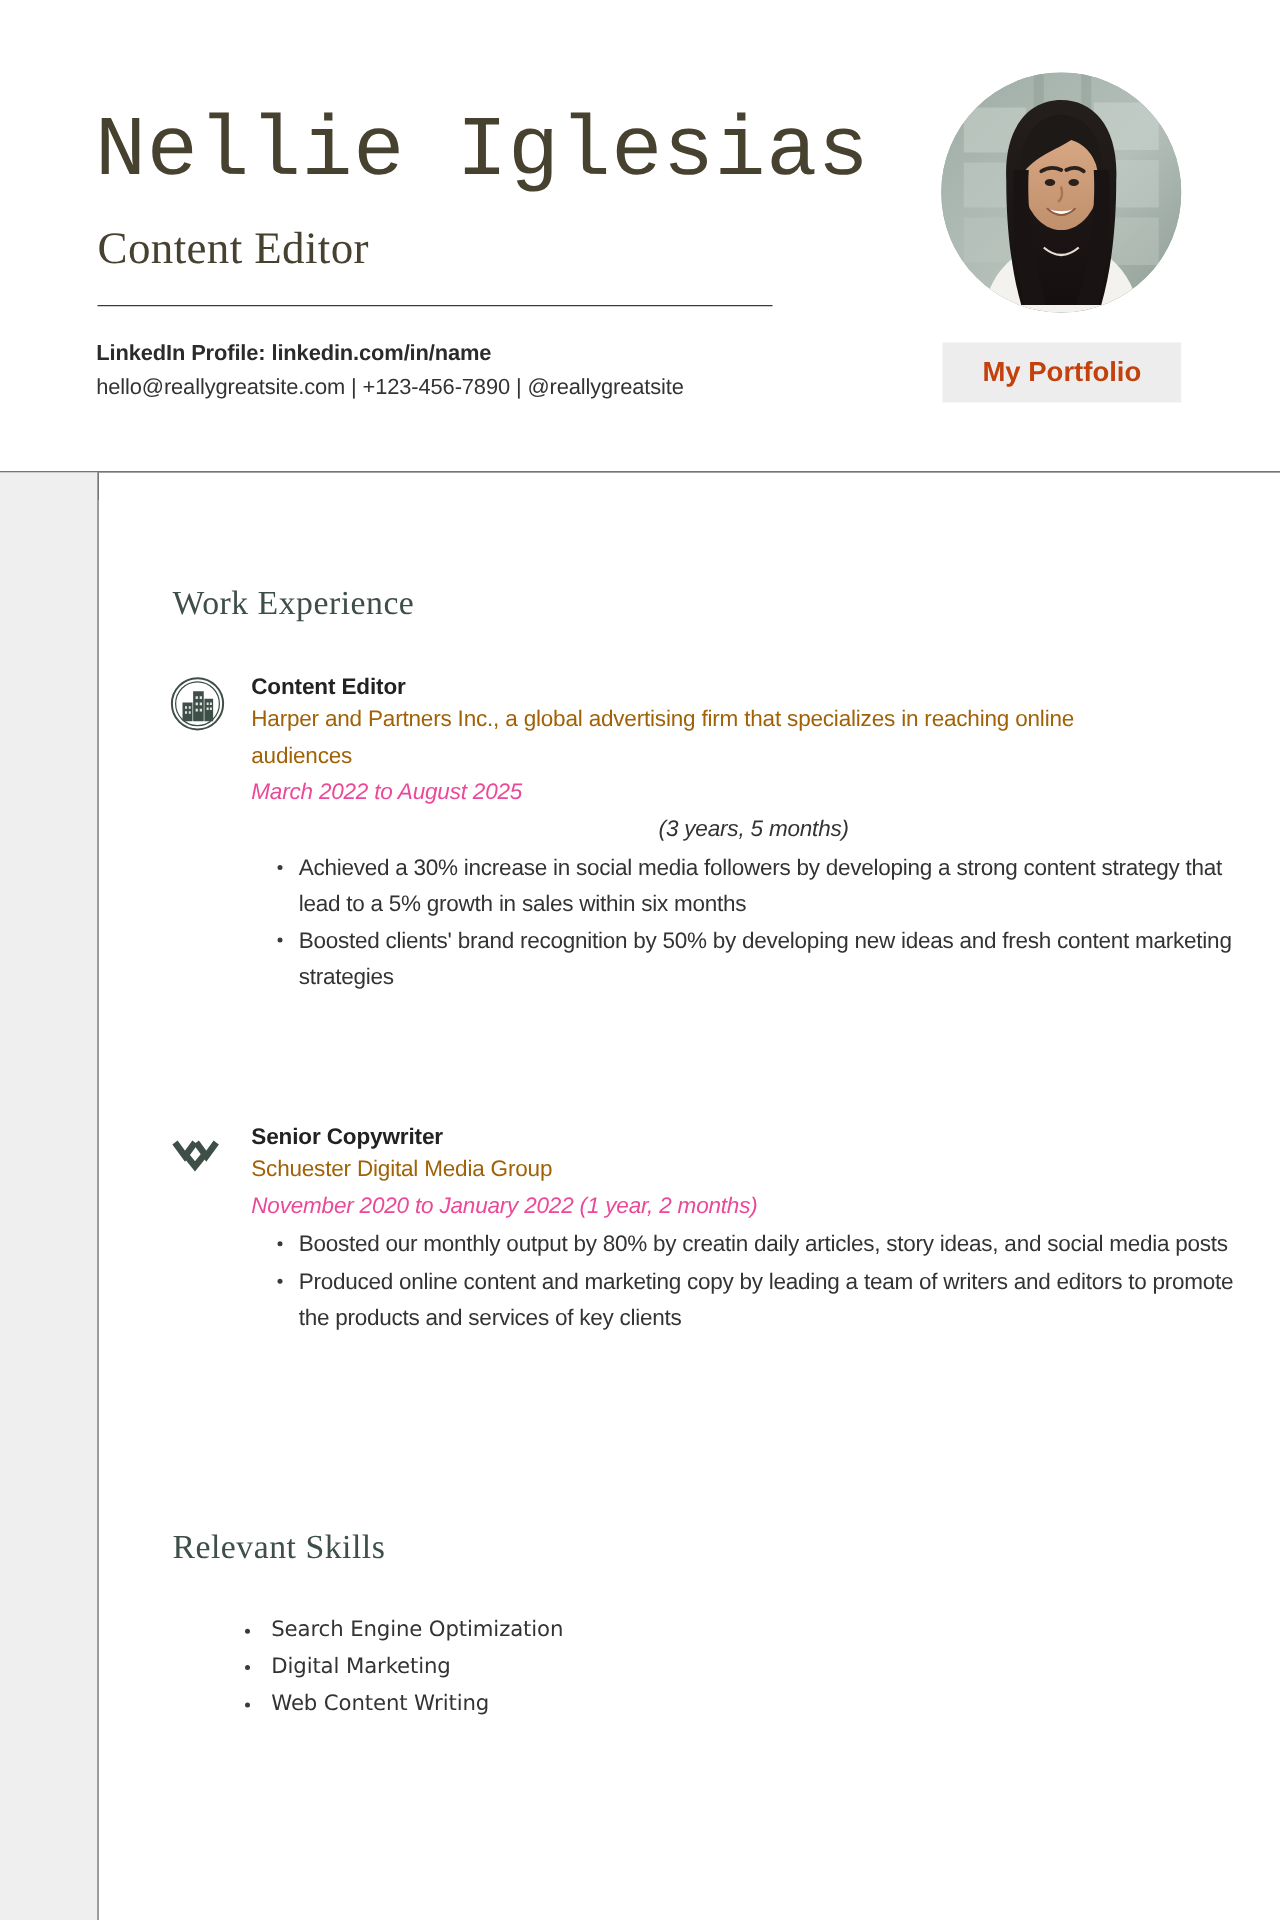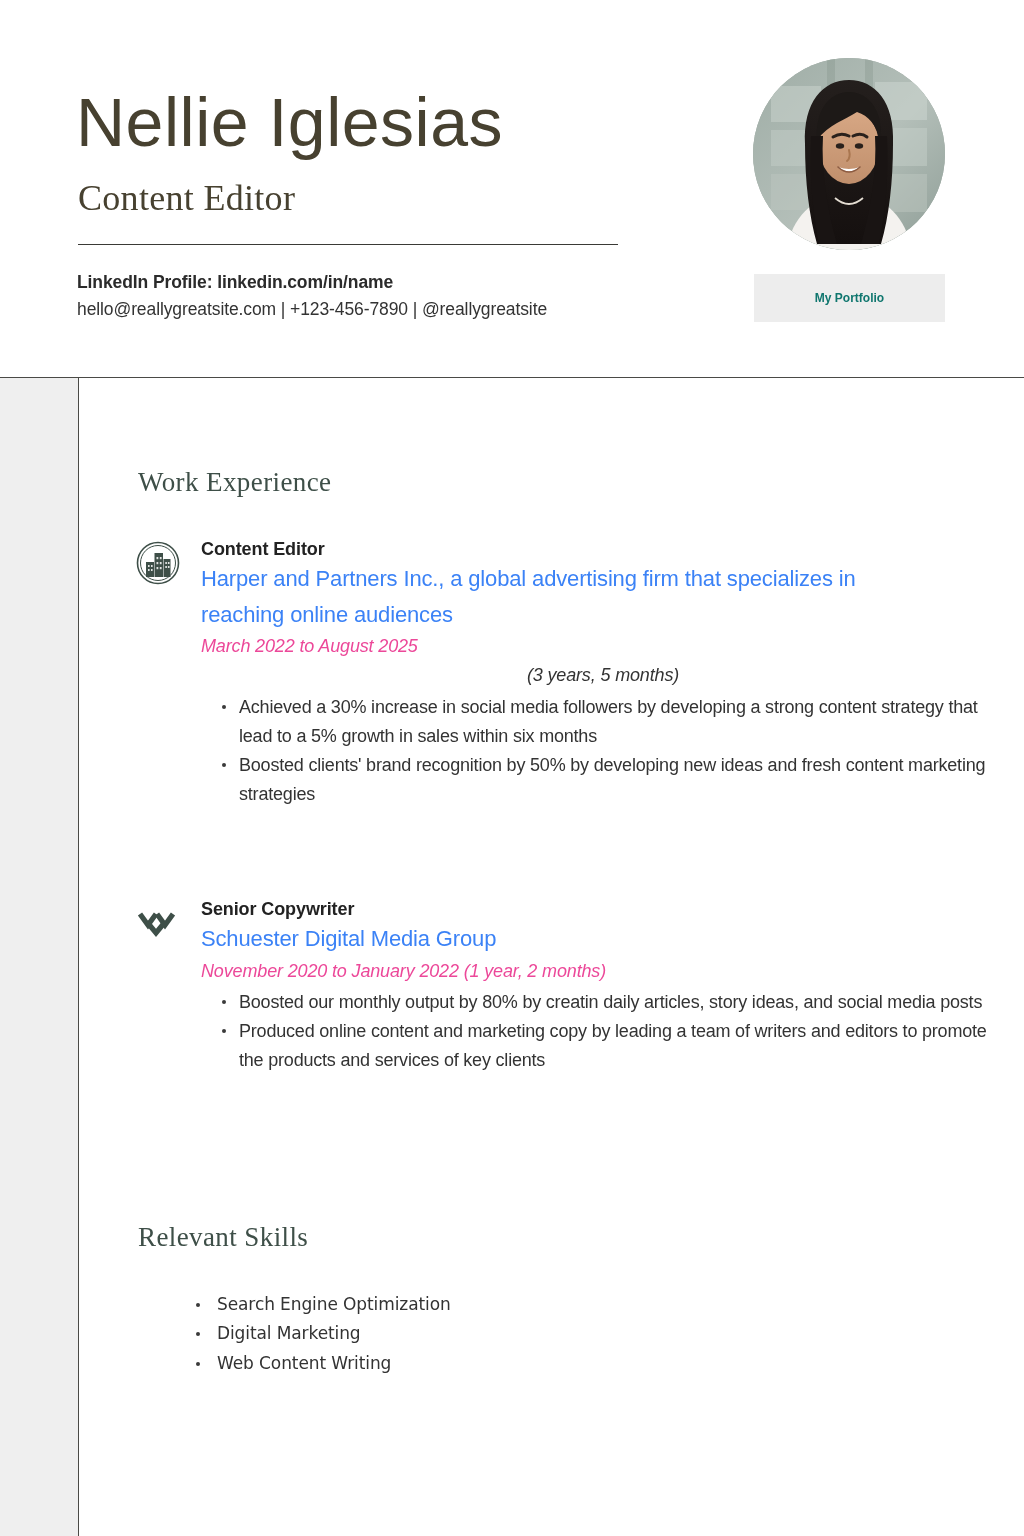--- a/index.html
+++ b/index.html
@@ -57,21 +57,21 @@
     position: absolute;
     left: 0;
     top: 0;
     width: 1024px;
     height: 377px;
   }
   .name {
     position: absolute;
     left: 76px;
     top: 88px;
-    font-family: Liberation Sans, sans-serif;
+    font-family: Liberation Mono, monospace;
     font-size: 68px;
     line-height: 1;
     color: #474130;
     letter-spacing: 0.5px;
     white-space: nowrap;
   }
   .role {
     position: absolute;
     left: 78px;
     top: 180px;
@@ -129,23 +129,23 @@
     left: 754px;
     top: 274px;
     width: 191px;
     height: 48px;
     background: #ededed;
     border: none;
     display: flex;
     align-items: center;
     justify-content: center;
     font-family: "Liberation Sans", sans-serif;
-    font-size: 12px;
+    font-size: 22px;
     font-weight: bold;
-    color: #0f766e;
+    color: #c2410c;
     cursor: pointer;
     padding: 0;
   }
 
   
   .content {
     position: absolute;
     left: 79px;
     top: 400px;
     width: 1017px;
@@ -184,22 +184,22 @@
     margin-left: 66px;
   }
   .job-title {
     font-size: 18px;
     font-weight: bold;
     color: #222222;
     line-height: 1.28;
     letter-spacing: -0.1px;
   }
   .job-company {
-    font-size: 22px;
-    color: #3b82f6;
+    font-size: 18px;
+    color: #a16207;
     line-height: 1.62;
     letter-spacing: -0.15px;
     max-width: 690px;
   }
   .job-dates {
     font-size: 18px;
     font-style: italic;
     color: #ec4899;
     line-height: 1.62;
     letter-spacing: -0.15px;

